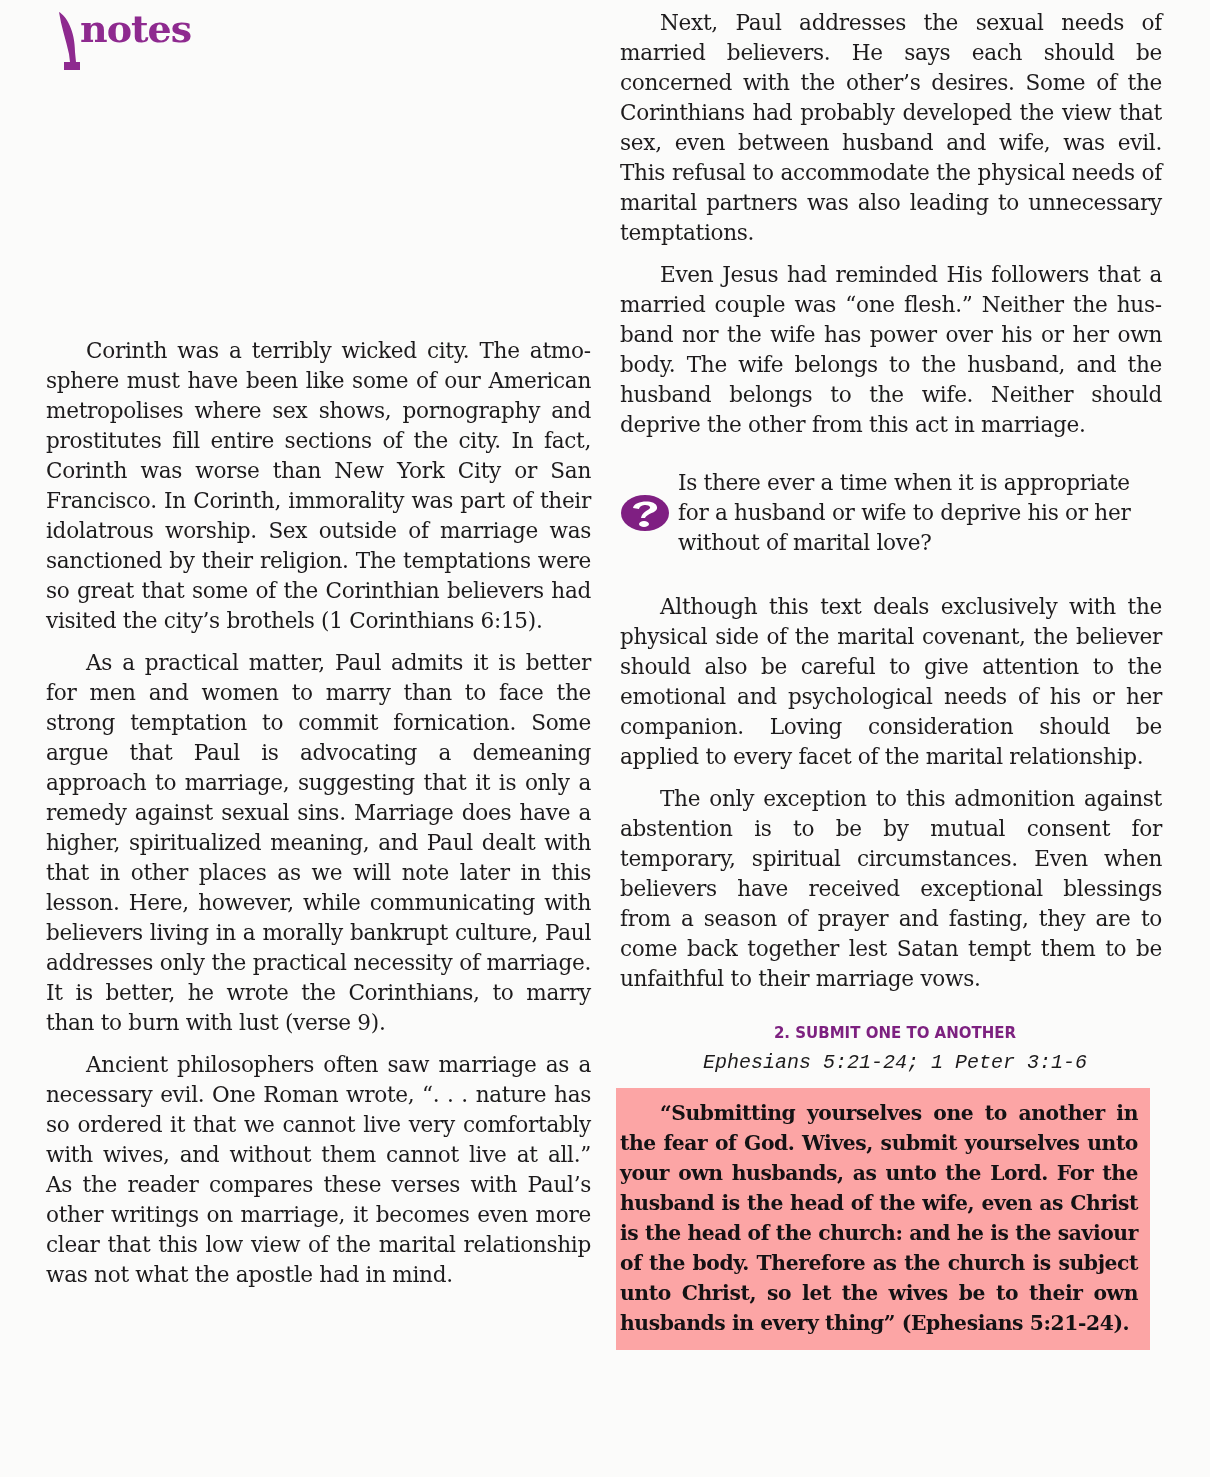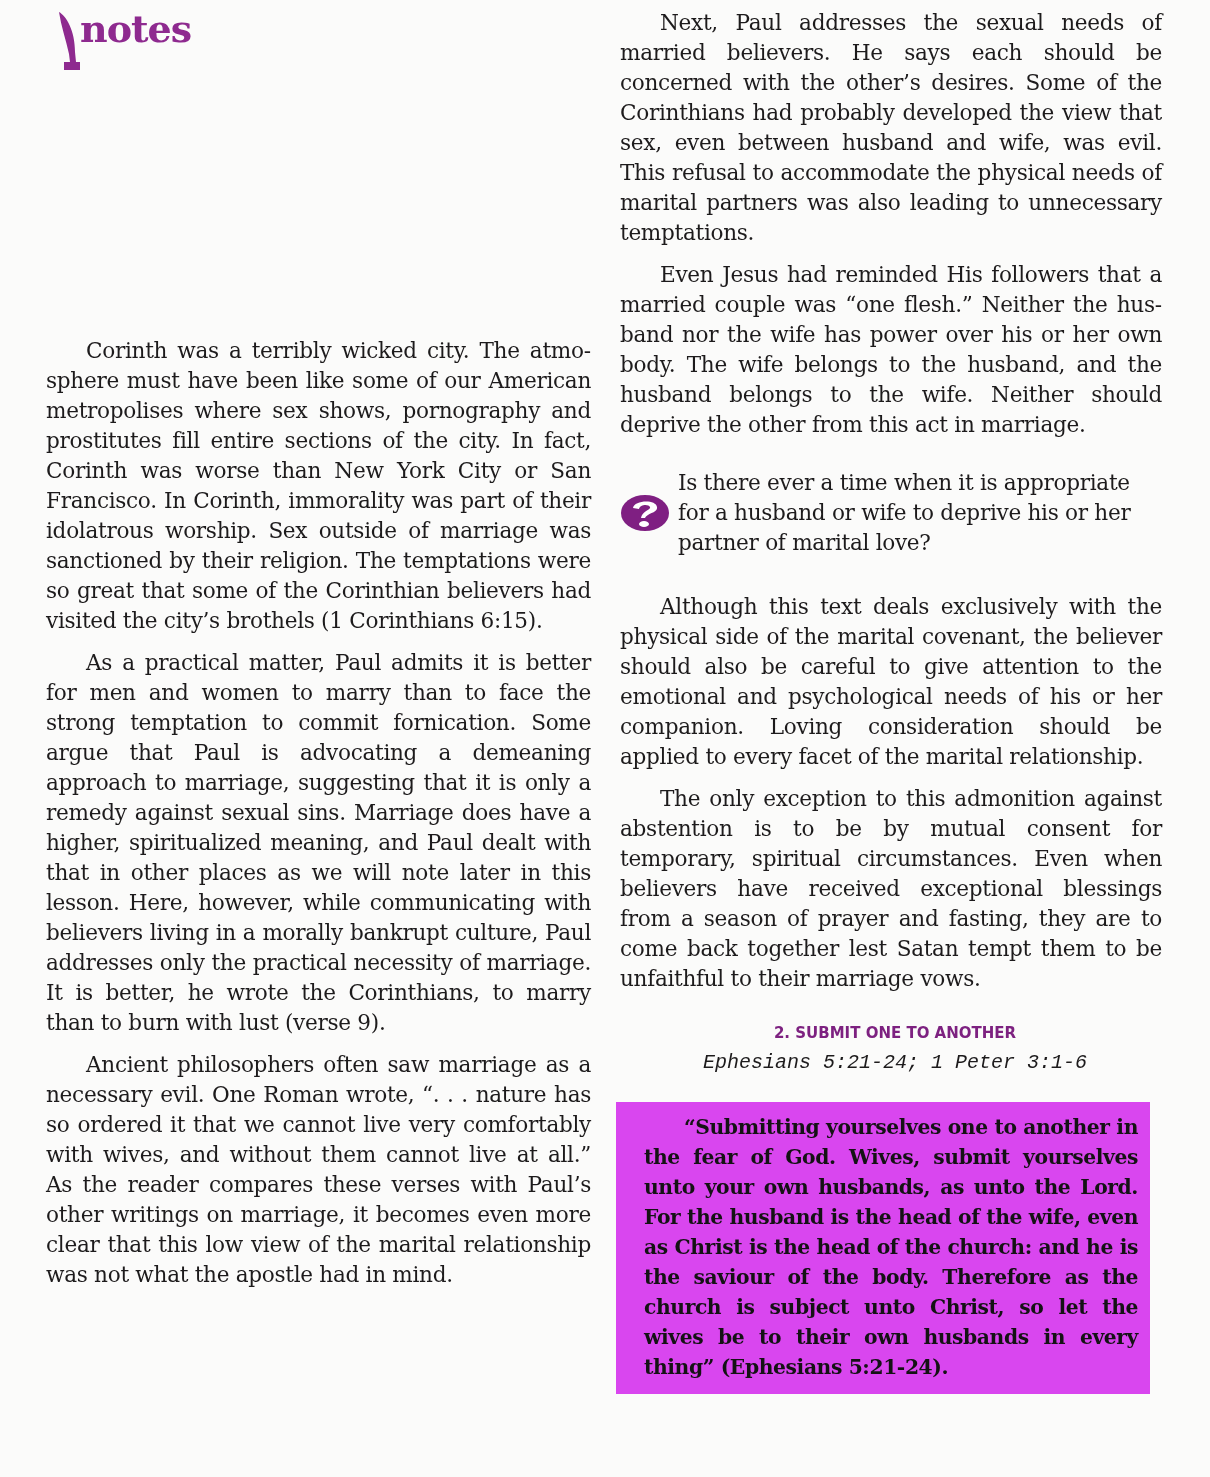--- a/index.html
+++ b/index.html
@@ -65,25 +65,25 @@
     }
     .section-ref {
       text-align: center;
       font-family: Liberation Mono, monospace;
       font-style: italic;
       font-size: 20px;
       line-height: 30px;
       padding-left: 8px;
     }
     .scripture-box {
-      margin-top: 24px;
+      margin-top: 10px;
       margin-left: -4px;
       width: 534px;
-      background: #d946ef;
-      padding: 10px 12px 12px 28px;
+      background: #fca5a5;
+      padding: 10px 12px 12px 4px;
       box-sizing: border-box;
     }
     .scripture-text {
       margin: 0;
       font-family: "DejaVu Serif", serif;
       font-weight: bold;
       font-size: 20.3px;
       line-height: 30px;
       text-align: justify;
       text-indent: 40px;
@@ -110,21 +110,21 @@
 <div class="col-right">
   <p class="body">Next, Paul addresses the sexual needs of married believers. He says each should be concerned with the other’s desires. Some of the Corinthians had probably developed the view that sex, even between husband and wife, was evil. This refusal to accom­modate the physical needs of marital partners was also leading to unnecessary temptations.</p>
   <p class="body">Even Jesus had reminded His followers that a married couple was “one flesh.” Neither the hus­band nor the wife has power over his or her own body. The wife belongs to the husband, and the husband belongs to the wife. Neither should deprive the other from this act in marriage.</p>
 
   <div class="question">
     <svg class="q-icon" viewBox="0 0 50 40">
       <ellipse cx="25" cy="20" rx="24" ry="18" fill="#7f1f82"></ellipse>
       <path d="M13 15 C 14 7, 36 6, 37 14 C 38 20, 27 20, 25 25 L 21 25 C 22 18, 31 17, 30 14 C 29 11, 20 11, 19 16 Z" fill="#ffffff"></path>
       <ellipse cx="24" cy="31" rx="5" ry="3" fill="#ffffff"></ellipse>
     </svg>
-    <span class="q-text">Is there ever a time when it is appropriate for a husband or wife to deprive his or her partner of marital love?</span>
+    <span class="q-text">Is there ever a time when it is appropriate for a husband or wife to deprive his or her without of marital love?</span>
   </div>
 
   <p class="body">Although this text deals exclusively with the physi­cal side of the marital covenant, the believer should also be careful to give attention to the emotional and psychological  needs of his or her companion. Lov­ing consideration should be applied to every facet of the marital relationship.</p>
   <p class="body">The only exception to this admonition against abstention is to be by mutual consent for temporary, spiritual circumstances. Even when believers have received exceptional blessings from a season of prayer and fasting, they are to come back together lest Satan tempt them to be unfaithful to their mar­riage vows.</p>
 
   <div class="section-heading">2. SUBMIT ONE TO ANOTHER</div>
   <div class="section-ref">Ephesians 5:21-24; 1 Peter 3:1-6</div>
 
   <div class="scripture-box">
     <p class="scripture-text">“Submitting yourselves one to another in the fear of God. Wives, submit yourselves unto your own husbands, as unto the Lord. For the husband is the head of the wife, even as Christ is the head of the church: and he is the saviour of the body. Therefore as the church is subject unto Christ, so let the wives be to their own husbands in every thing” (Ephesians 5:21-24).</p>

